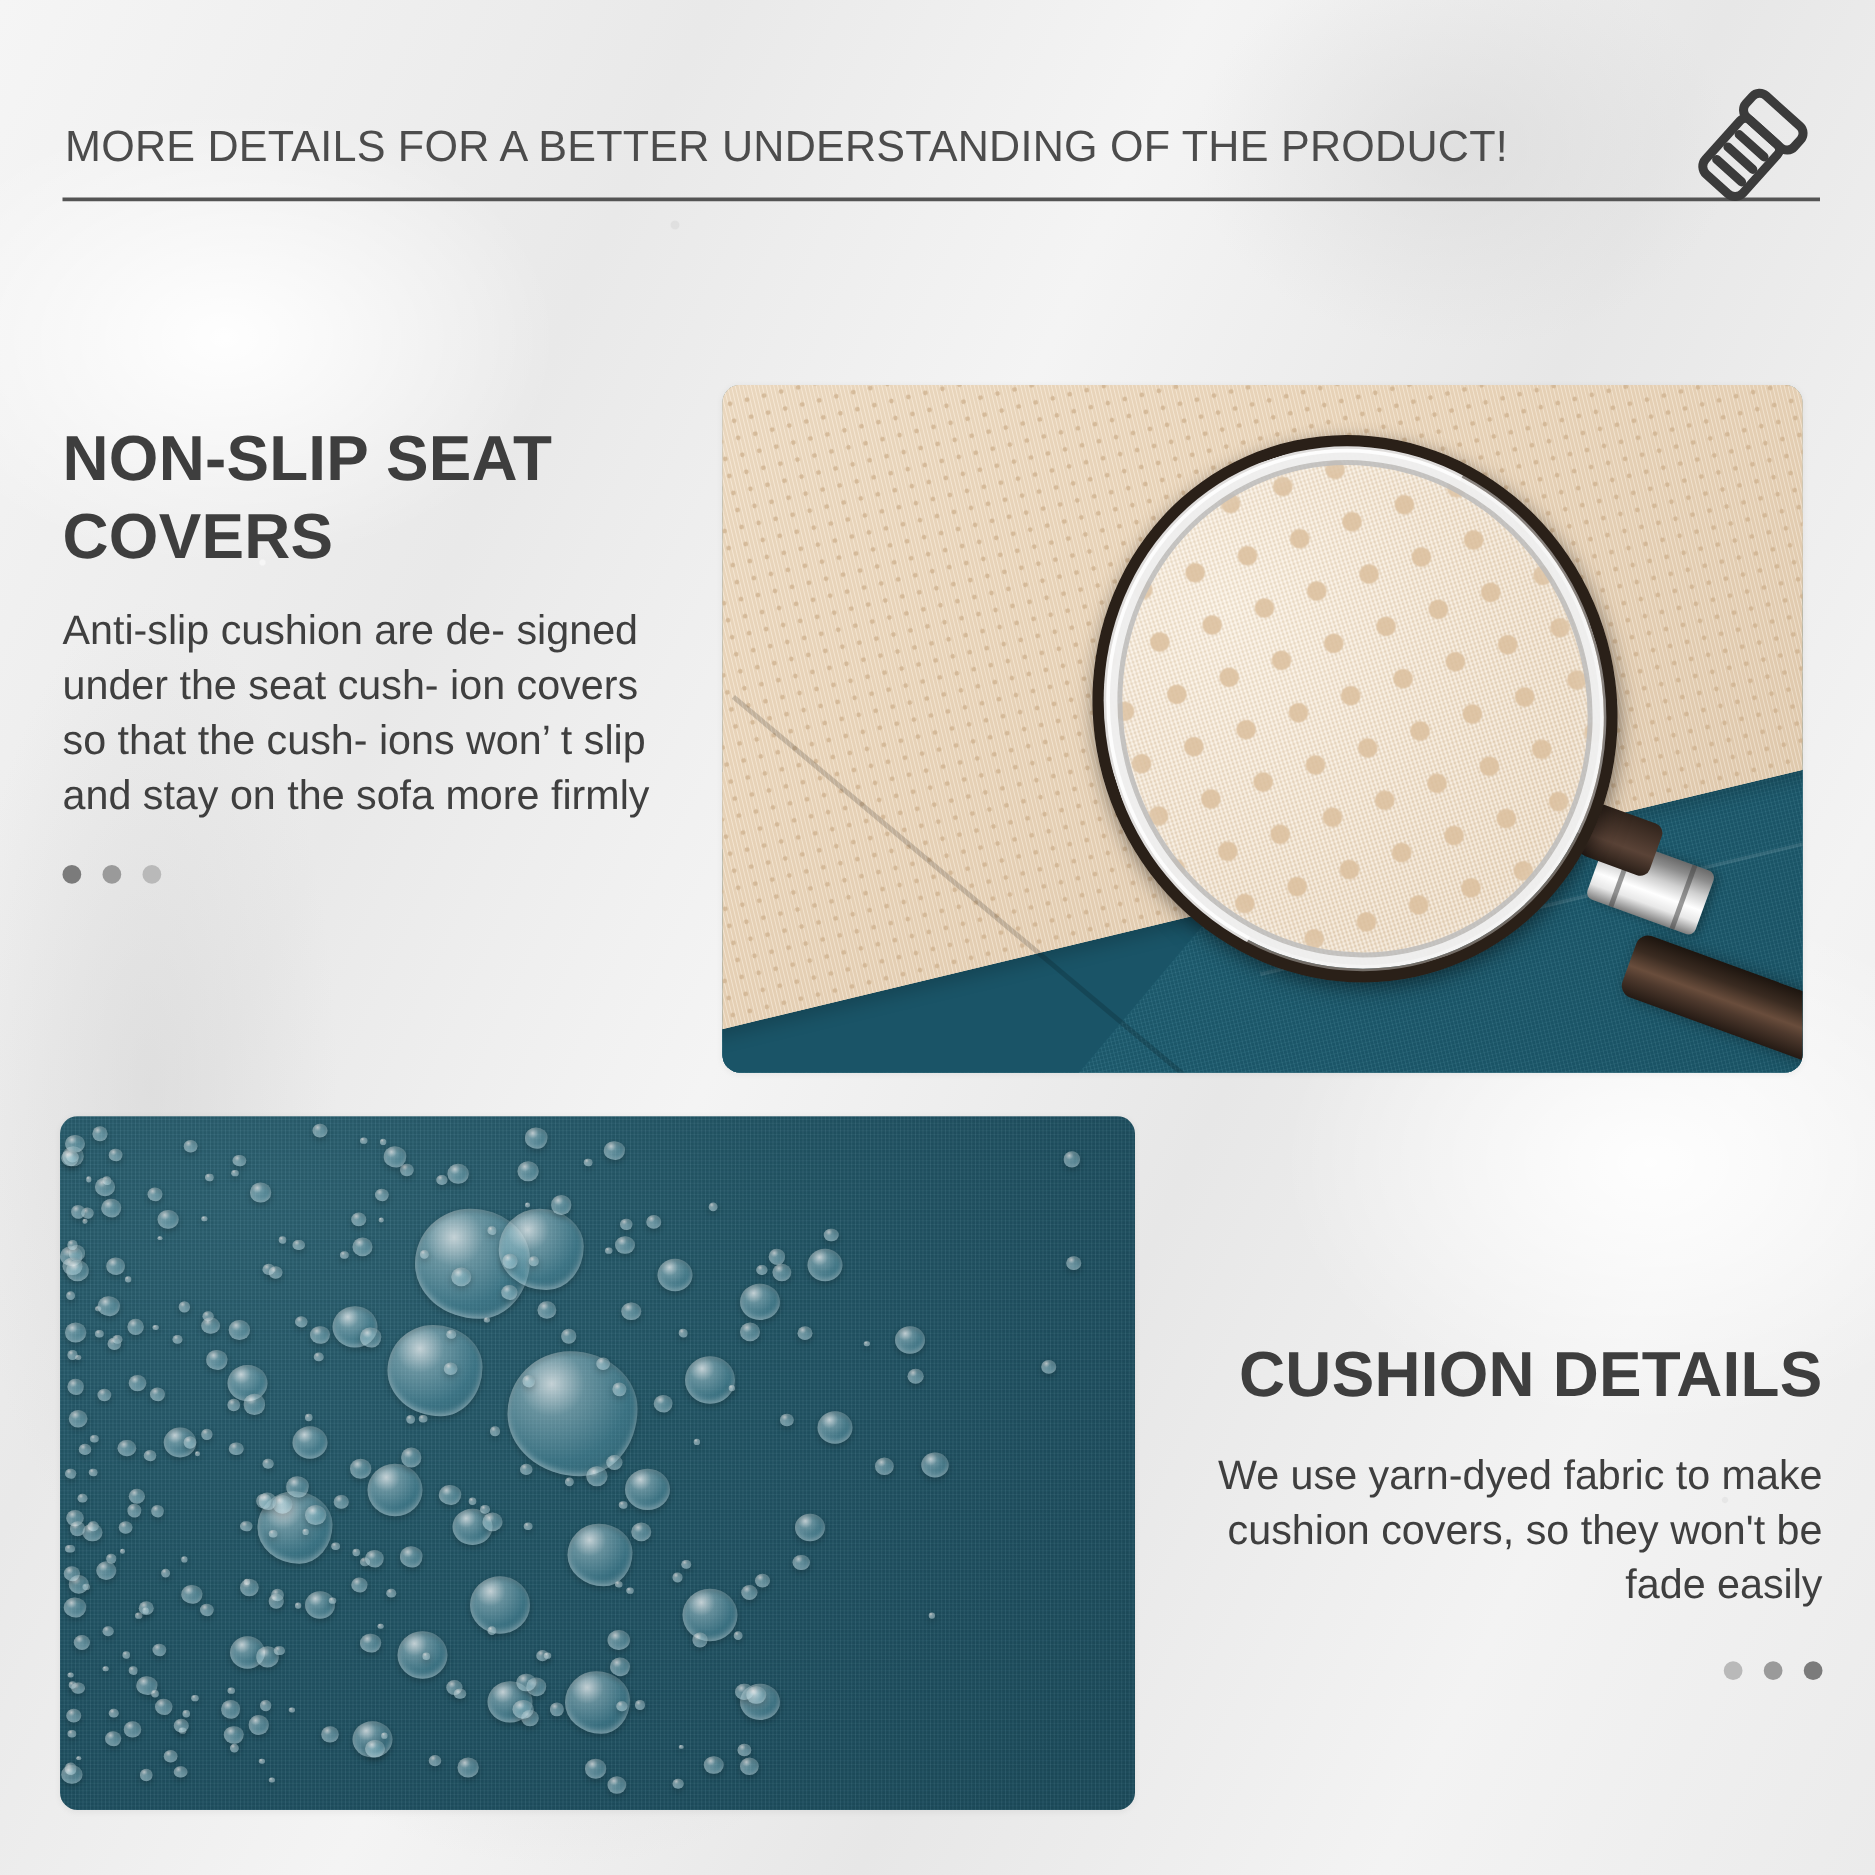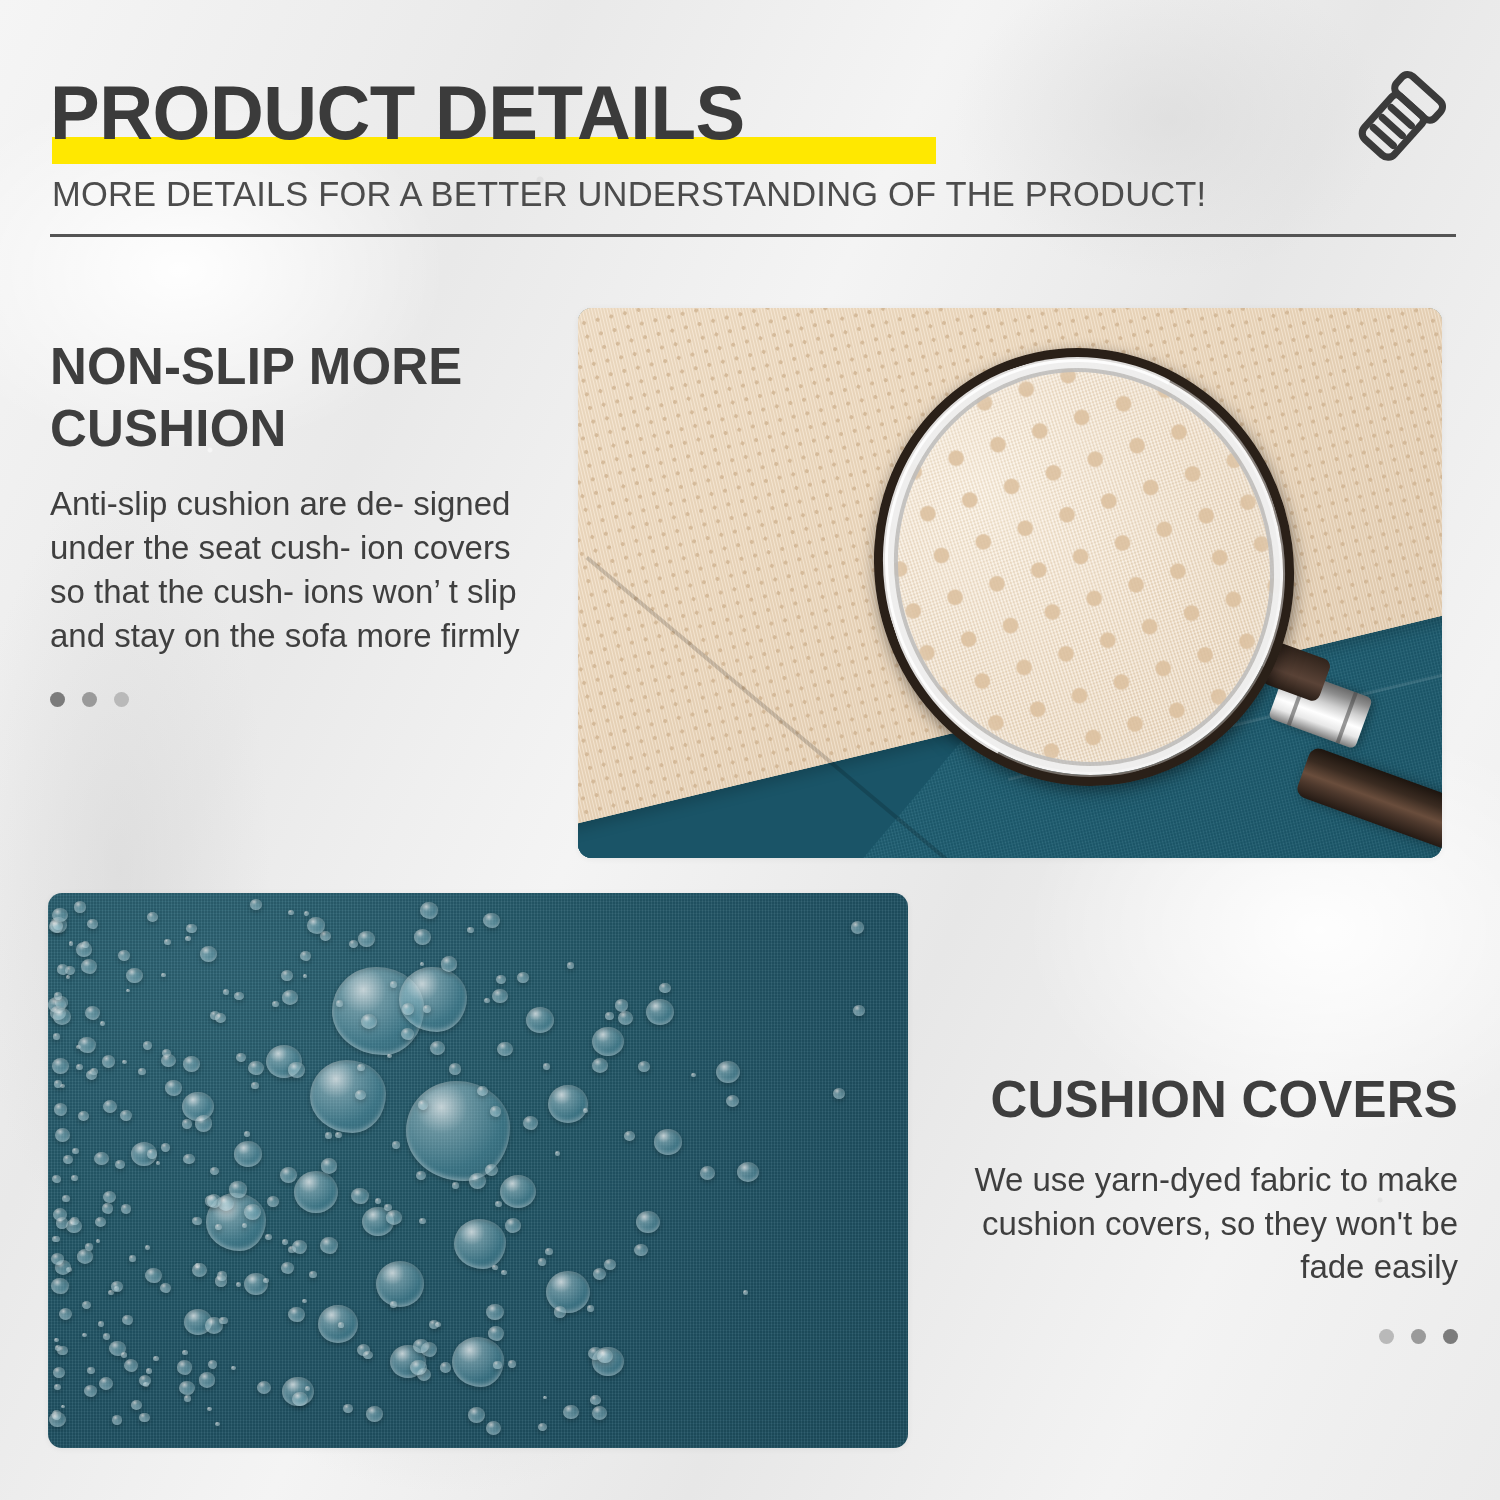--- a/index.html
+++ b/index.html
@@ -371,43 +371,39 @@
     stroke-linecap: round;
     stroke-linejoin: round;
   }
 </style>
 </head>
 <body>
 
 <div class="page">
 
   <div class="header">
-    <div class="title-wrap">
-      <div class="title-highlight"></div>
-      <h1 class="page-title">PRODUCT DETAILS</h1>
-    </div>
 
     <span class="header-icon">
       <svg viewBox="0 0 200 200" width="96" height="96" aria-hidden="true">
         <g transform="rotate(42 100 100)">
           <path class="icon-stroke" d="M62 18 h76 a16 16 0 0 1 16 16 v16 a16 16 0 0 1 -16 16 h-76 a16 16 0 0 1 -16 -16 v-16 a16 16 0 0 1 16 -16 z"></path>
           <path class="icon-stroke" d="M70 66 h60 a12 12 0 0 1 12 12 v86 a18 18 0 0 1 -18 18 h-48 a18 18 0 0 1 -18 -18 v-86 a12 12 0 0 1 12 -12 z"></path>
           <path class="icon-stroke" d="M72 96 h56"></path>
           <path class="icon-stroke" d="M72 124 h56"></path>
           <path class="icon-stroke" d="M72 152 h56"></path>
         </g>
       </svg>
     </span>
 
     <div class="page-subtitle">MORE DETAILS FOR A BETTER UNDERSTANDING OF THE PRODUCT!</div>
     <div class="header-rule"></div>
   </div>
 
   <div class="text-block" id="left-text">
-    <h2 class="feature-heading">NON-SLIP MORE CUSHION</h2>
+    <h2 class="feature-heading">NON-SLIP SEAT COVERS</h2>
     <p class="feature-body"><span>Anti-slip cushion are de-</span> <span>signed under the seat cush-</span> <span>ion covers so that the cush-</span> <span>ions won’ t slip and stay</span> <span>on the sofa more firmly</span></p>
     <div class="dots">
       <span class="dot d1"></span>
       <span class="dot d2"></span>
       <span class="dot d3"></span>
     </div>
   </div>
 
   <div class="photo" id="photo-cushion">
     <div class="sofa-teal"></div>
@@ -723,21 +719,21 @@
       <span class="drop blob" style="left: 74.3776px; top: 166.631px; width: 4.71162px; height: 4.33469px;"></span>
       <span class="drop" style="left: 188.147px; top: 388.76px; width: 5.29372px; height: 4.87022px;"></span>
       <span class="drop blob" style="left: 272.497px; top: 344.058px; width: 17.9294px; height: 16.495px;"></span>
       <span class="drop" style="left: 436.736px; top: 271.159px; width: 12.9004px; height: 11.8683px;"></span>
       <span class="drop" style="left: 98.8844px; top: 256.276px; width: 10.2375px; height: 9.41846px;"></span>
       <span class="drop" style="left: 448.829px; top: 148.746px; width: 15.9548px; height: 14.6784px;"></span>
       <span class="drop" style="left: 254.553px; top: 81.3505px; width: 4.01996px; height: 3.69836px;"></span>
     </div>
 
   <div class="text-block" id="right-text">
-    <h2 class="feature-heading"><br><br><span>CUSHION COVERS</span></h2>
+    <h2 class="feature-heading"><br><br><span>CUSHION DETAILS</span></h2>
     <p class="feature-body"><span>We use yarn-dyed fabric to</span> <span>make cushion covers, so</span> <span>they won't be fade easily</span></p>
     <div class="dots reverse">
       <span class="dot d1"></span>
       <span class="dot d2"></span>
       <span class="dot d3"></span>
     </div>
   </div>
 
 </div>
 

